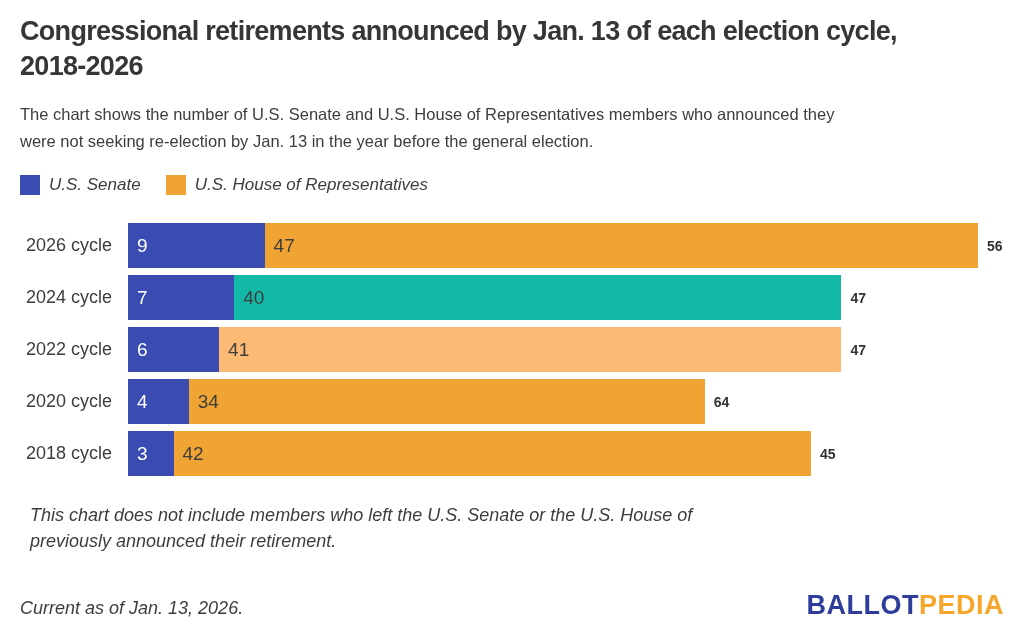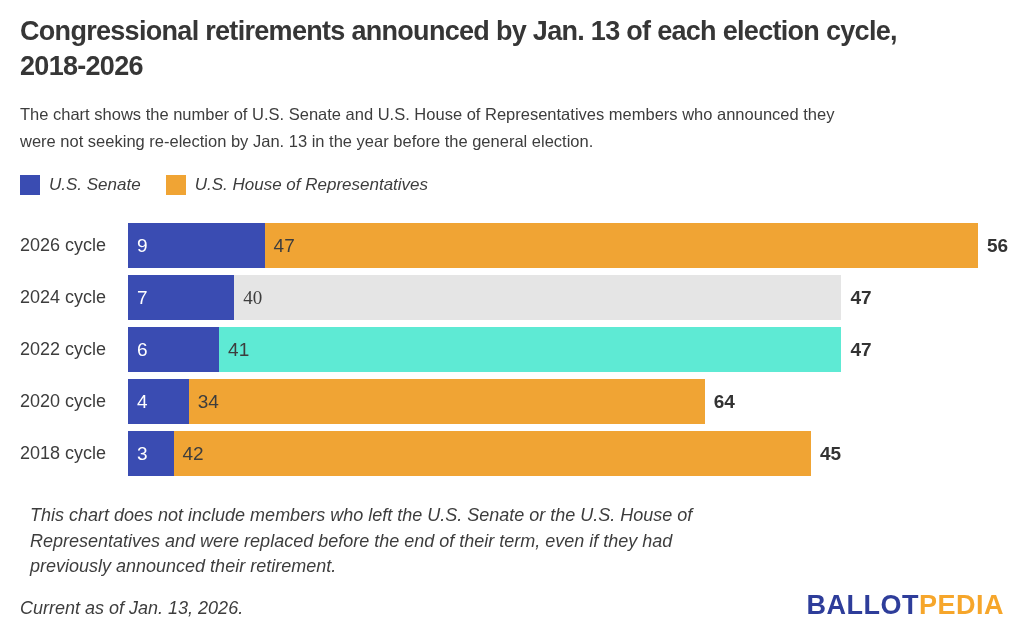--- a/index.html
+++ b/index.html
@@ -26,27 +26,27 @@
     display: flex; align-items: center; gap: 25px;
     font-size: 17px; color: #3d3d3d; font-style: italic;
   }
   .legend-item { display: flex; align-items: center; }
   .swatch { width: 20px; height: 20px; display: inline-block; margin-right: 9px; flex: 0 0 auto; }
 
   .chart { position: absolute; left: 20px; top: 223px; width: 984px; }
   .bar-row { display: flex; align-items: center; height: 45px; margin-bottom: 7px; }
   .row-label {
     width: 92px; flex: 0 0 92px; margin-right: 16px;
-    text-align: left; font-size: 18px; color: #3d3d3d; white-space: nowrap;
+    text-align: right; font-size: 18px; color: #3d3d3d; white-space: nowrap;
   }
   .seg { height: 45px; display: flex; align-items: center; flex: 0 0 auto; overflow: hidden; }
   .seg-value { padding-left: 9px; font-size: 19px; white-space: nowrap; }
   .seg-senate .seg-value { color: #ffffff; }
   .seg-house .seg-value { color: #3d3d3d; }
-  .total-label { margin-left: 9px; font-size: 19px; font-weight: 700; color: #333333; white-space: nowrap; }
+  .total-label { margin-left: 9px; font-size: 14px; font-weight: 700; color: #333333; white-space: nowrap; }
 
   .note {
     position: absolute; left: 30px; top: 503px;
     font-size: 18px; font-style: italic; line-height: 25.5px; color: #3d3d3d;
   }
   .note span { display: block; white-space: nowrap; }
 
   .footer {
     position: absolute; left: 20px; top: 592px; width: 984px;
     display: flex; justify-content: space-between; align-items: flex-end;
@@ -91,31 +91,31 @@
         <div class="seg seg-house" style="width: 713.393px; background: rgb(240, 164, 52);">
           <span class="seg-value">47</span>
         </div>
         <div class="total-label">56</div>
       </div>
       <div class="bar-row">
         <div class="row-label">2024 cycle</div>
         <div class="seg seg-senate" style="width: 106.25px; background: rgb(58, 76, 178);">
           <span class="seg-value">7</span>
         </div>
-        <div class="seg seg-house" style="width: 607.143px; background: #e5e5e5; font-family: Liberation Serif, serif;">
+        <div class="seg seg-house" style="width: 607.143px; background: #14b8a6;">
           <span class="seg-value">40</span>
         </div>
         <div class="total-label">47</div>
       </div>
       <div class="bar-row">
         <div class="row-label">2022 cycle</div>
         <div class="seg seg-senate" style="width: 91.0714px; background: rgb(58, 76, 178);">
           <span class="seg-value">6</span>
         </div>
-        <div class="seg seg-house" style="width: 622.321px; background: #5eead4;">
+        <div class="seg seg-house" style="width: 622.321px; background: #fdba74;">
           <span class="seg-value">41</span>
         </div>
         <div class="total-label">47</div>
       </div>
       <div class="bar-row">
         <div class="row-label">2020 cycle</div>
         <div class="seg seg-senate" style="width: 60.7143px; background: rgb(58, 76, 178);">
           <span class="seg-value">4</span>
         </div>
         <div class="seg seg-house" style="width: 516.071px; background: rgb(240, 164, 52);">
@@ -130,21 +130,20 @@
         </div>
         <div class="seg seg-house" style="width: 637.5px; background: rgb(240, 164, 52);">
           <span class="seg-value">42</span>
         </div>
         <div class="total-label">45</div>
       </div>
     </div>
 
   <p class="note">
     <span>This chart does not include members who left the U.S. Senate or the U.S. House of</span>
-    <span>Representatives and were replaced before the end of their term, even if they had</span>
     <span>previously announced their retirement.</span>
   </p>
 
   <div class="footer">
     <p class="current">Current as of Jan. 13, 2026.</p>
     <div class="logo">
       <span class="ballot">BALLOT</span><span class="pedia">PEDIA</span>
     </div>
   </div>
 

